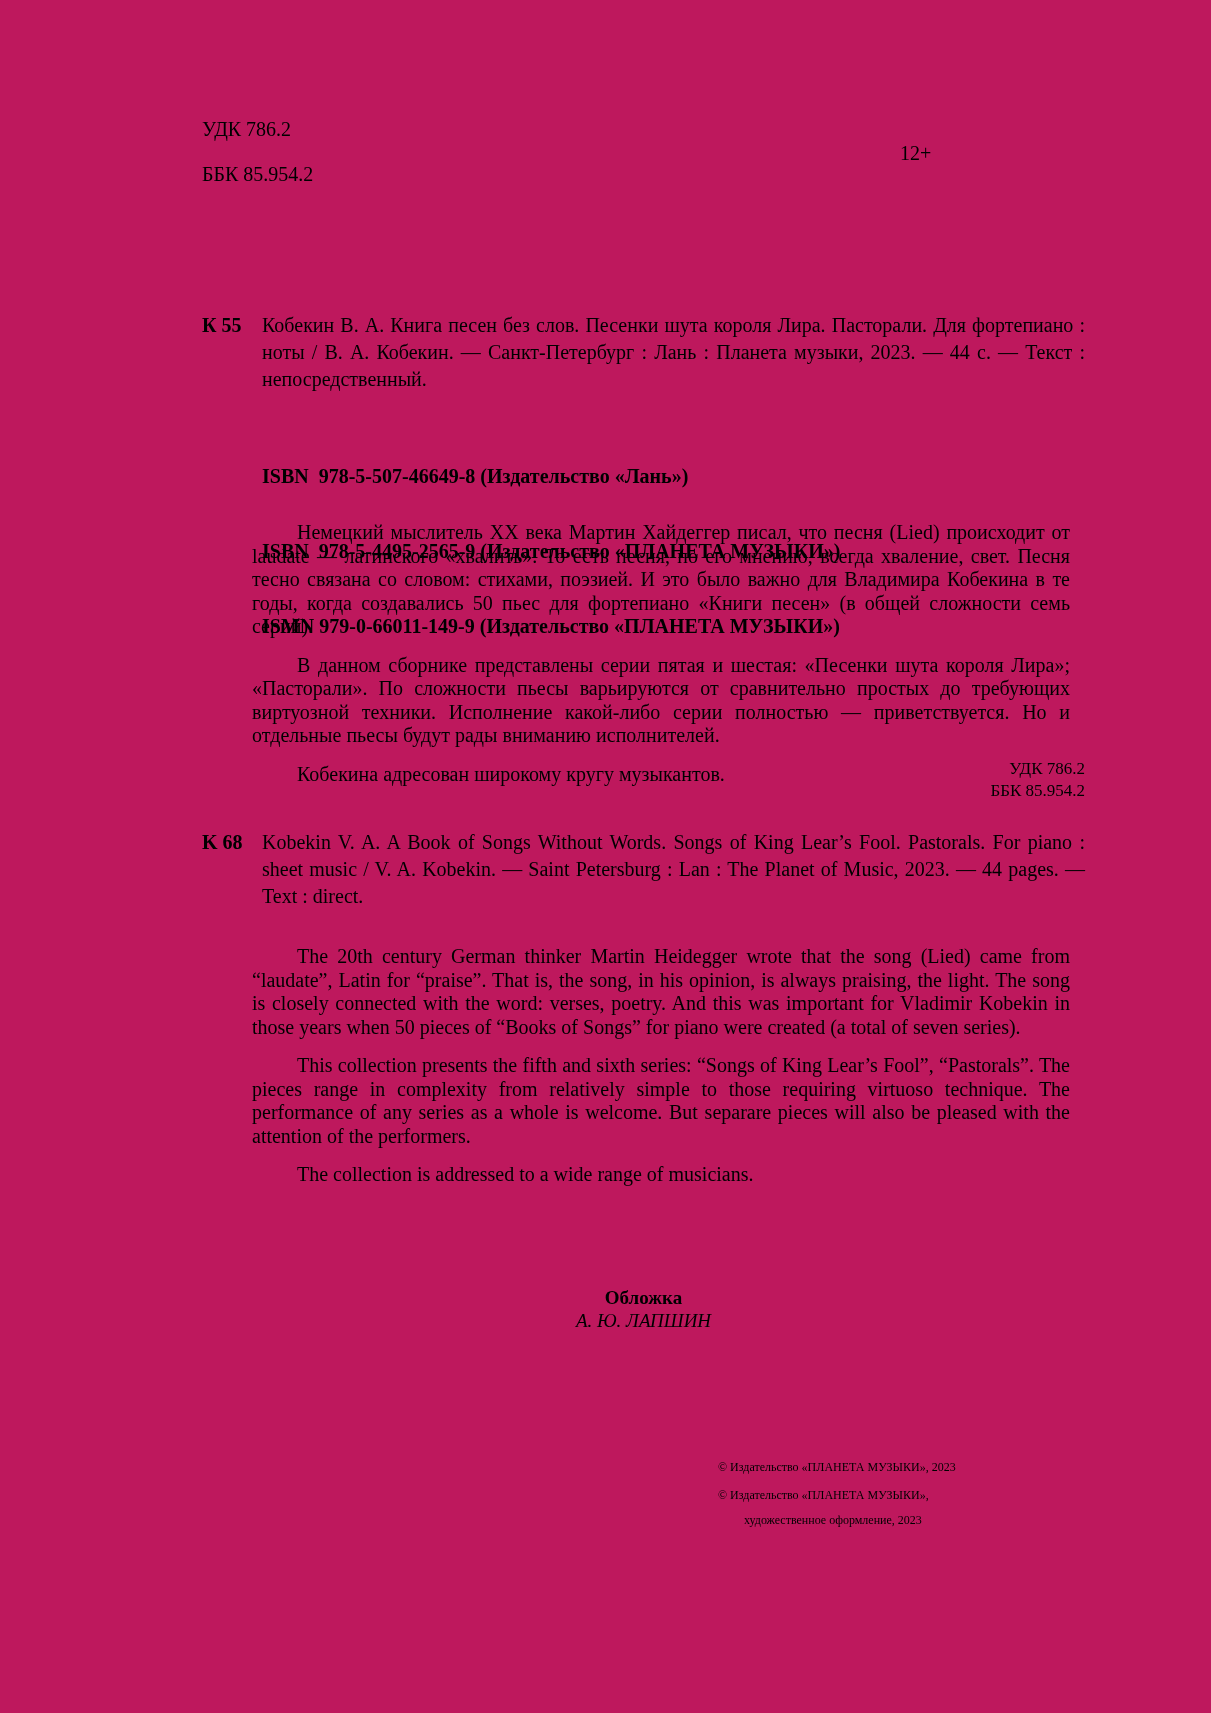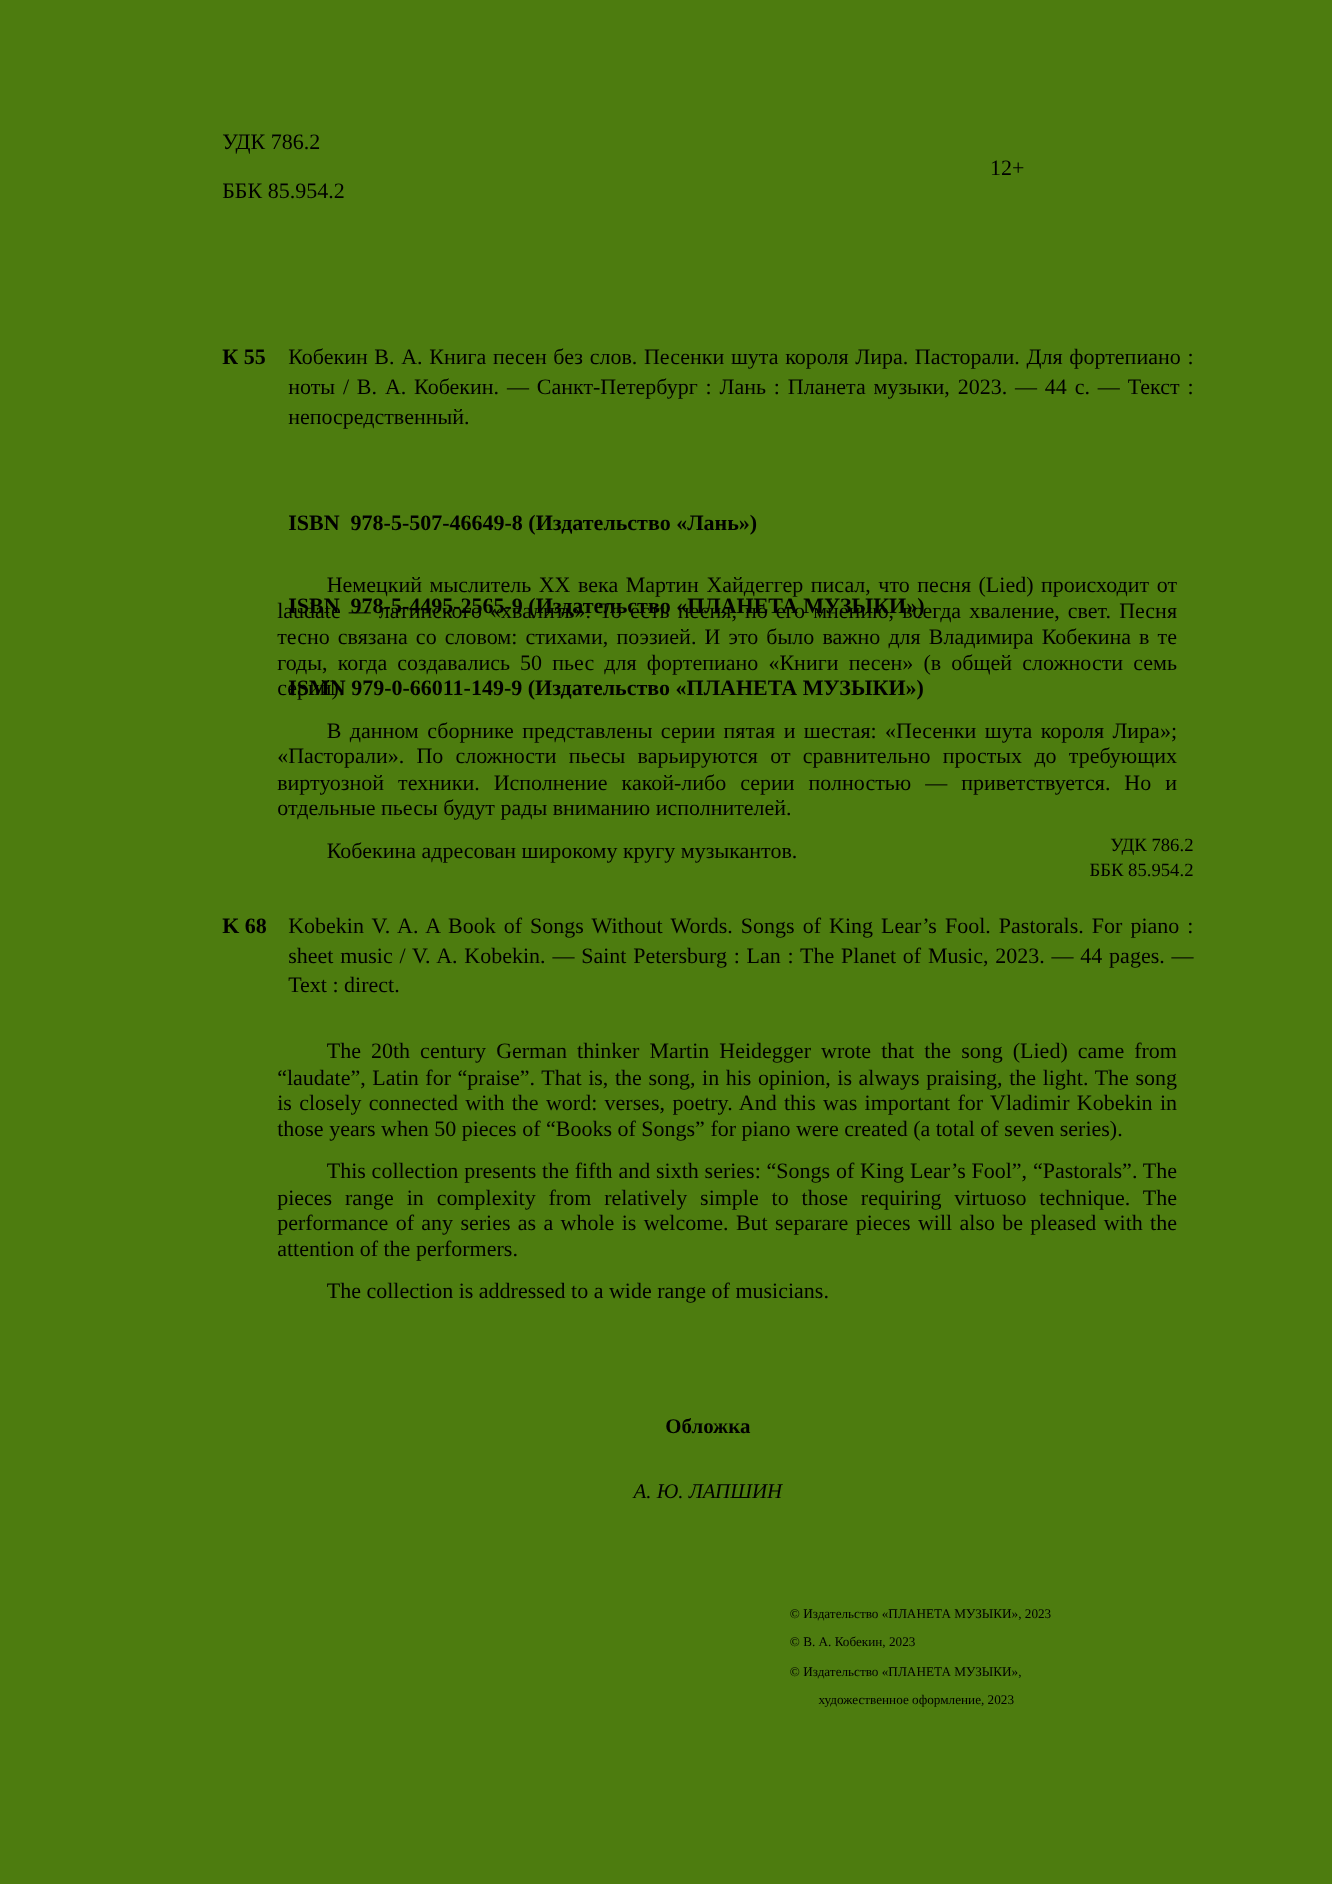--- a/index.html
+++ b/index.html
@@ -4,21 +4,21 @@
 <style>
   html, body {
     margin: 0;
     padding: 0;
     background: #ffffff;
   }
   .page {
     position: relative;
     width: 1211px;
     height: 1713px;
-    background: #4d7c0f;
+    background: #be185d;
     color: #000000;
     font-family: "Liberation Serif", "DejaVu Serif", serif;
     overflow: hidden;
   }
   .abs { position: absolute; }
 
   .top-code {
     left: 202px;
     font-size: 20px;
     line-height: 22px;
@@ -81,21 +81,21 @@
 
   .cover-credit {
     left: 202px;
     width: 883px;
     top: 1286px;
     text-align: center;
     font-size: 19px;
     line-height: 23px;
   }
   .cover-credit .cover-label { font-weight: bold; }
-  .cover-credit .cover-artist { font-style: italic; margin-top: 36px; }
+  .cover-credit .cover-artist { font-style: italic; }
 
   .copyright-block {
     left: 696px;
     top: 1455px;
     width: 430px;
     font-size: 12px;
     line-height: 25px;
     margin-left: 22px;
   }
   .copyright-block .cont {
@@ -144,18 +144,17 @@
     <p>The collection is addressed to a wide range of musicians.</p>
   </div>
 
   <div class="abs cover-credit">
     <div class="cover-label">Обложка</div>
     <div class="cover-artist">А. Ю. ЛАПШИН</div>
   </div>
 
   <div class="abs copyright-block">
     <div>© Издательство «ПЛАНЕТА МУЗЫКИ», 2023</div>
-    <div>© В. А. Кобекин, 2023</div>
     <div style="margin-top:3px">© Издательство «ПЛАНЕТА МУЗЫКИ»,</div>
     <div class="cont">художественное оформление, 2023</div>
   </div>
 
 </div>
 
 </body></html>

